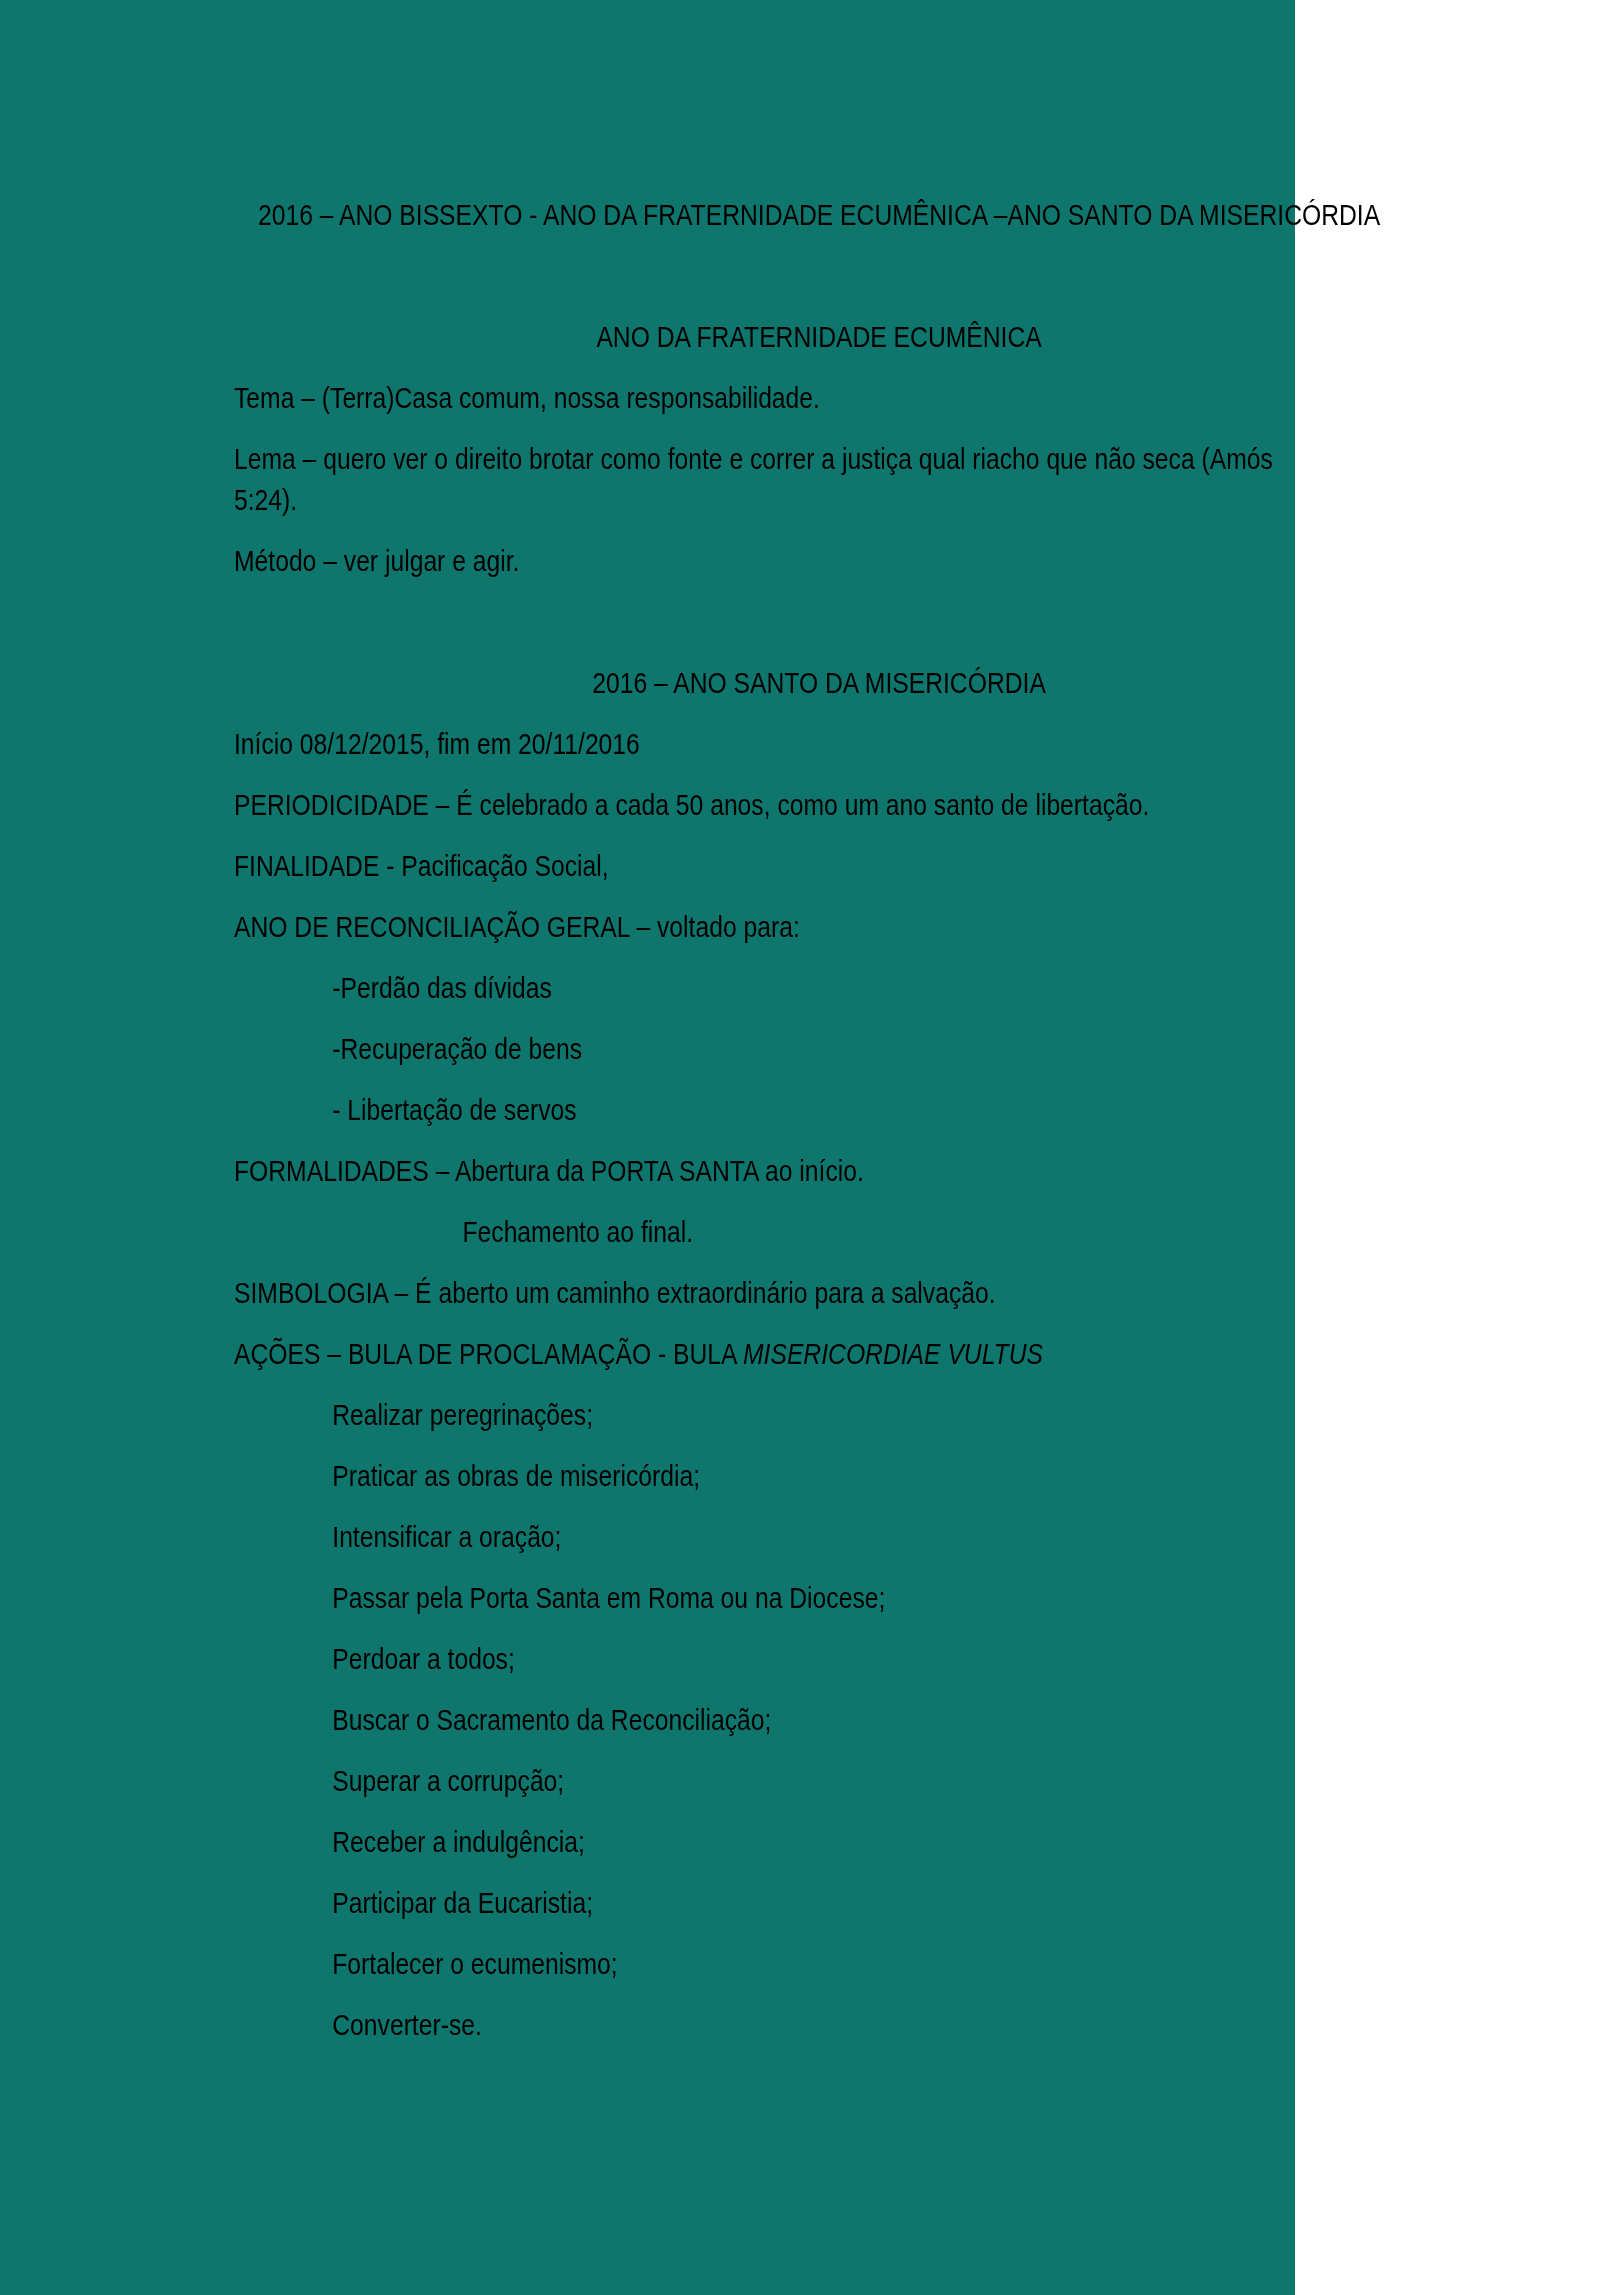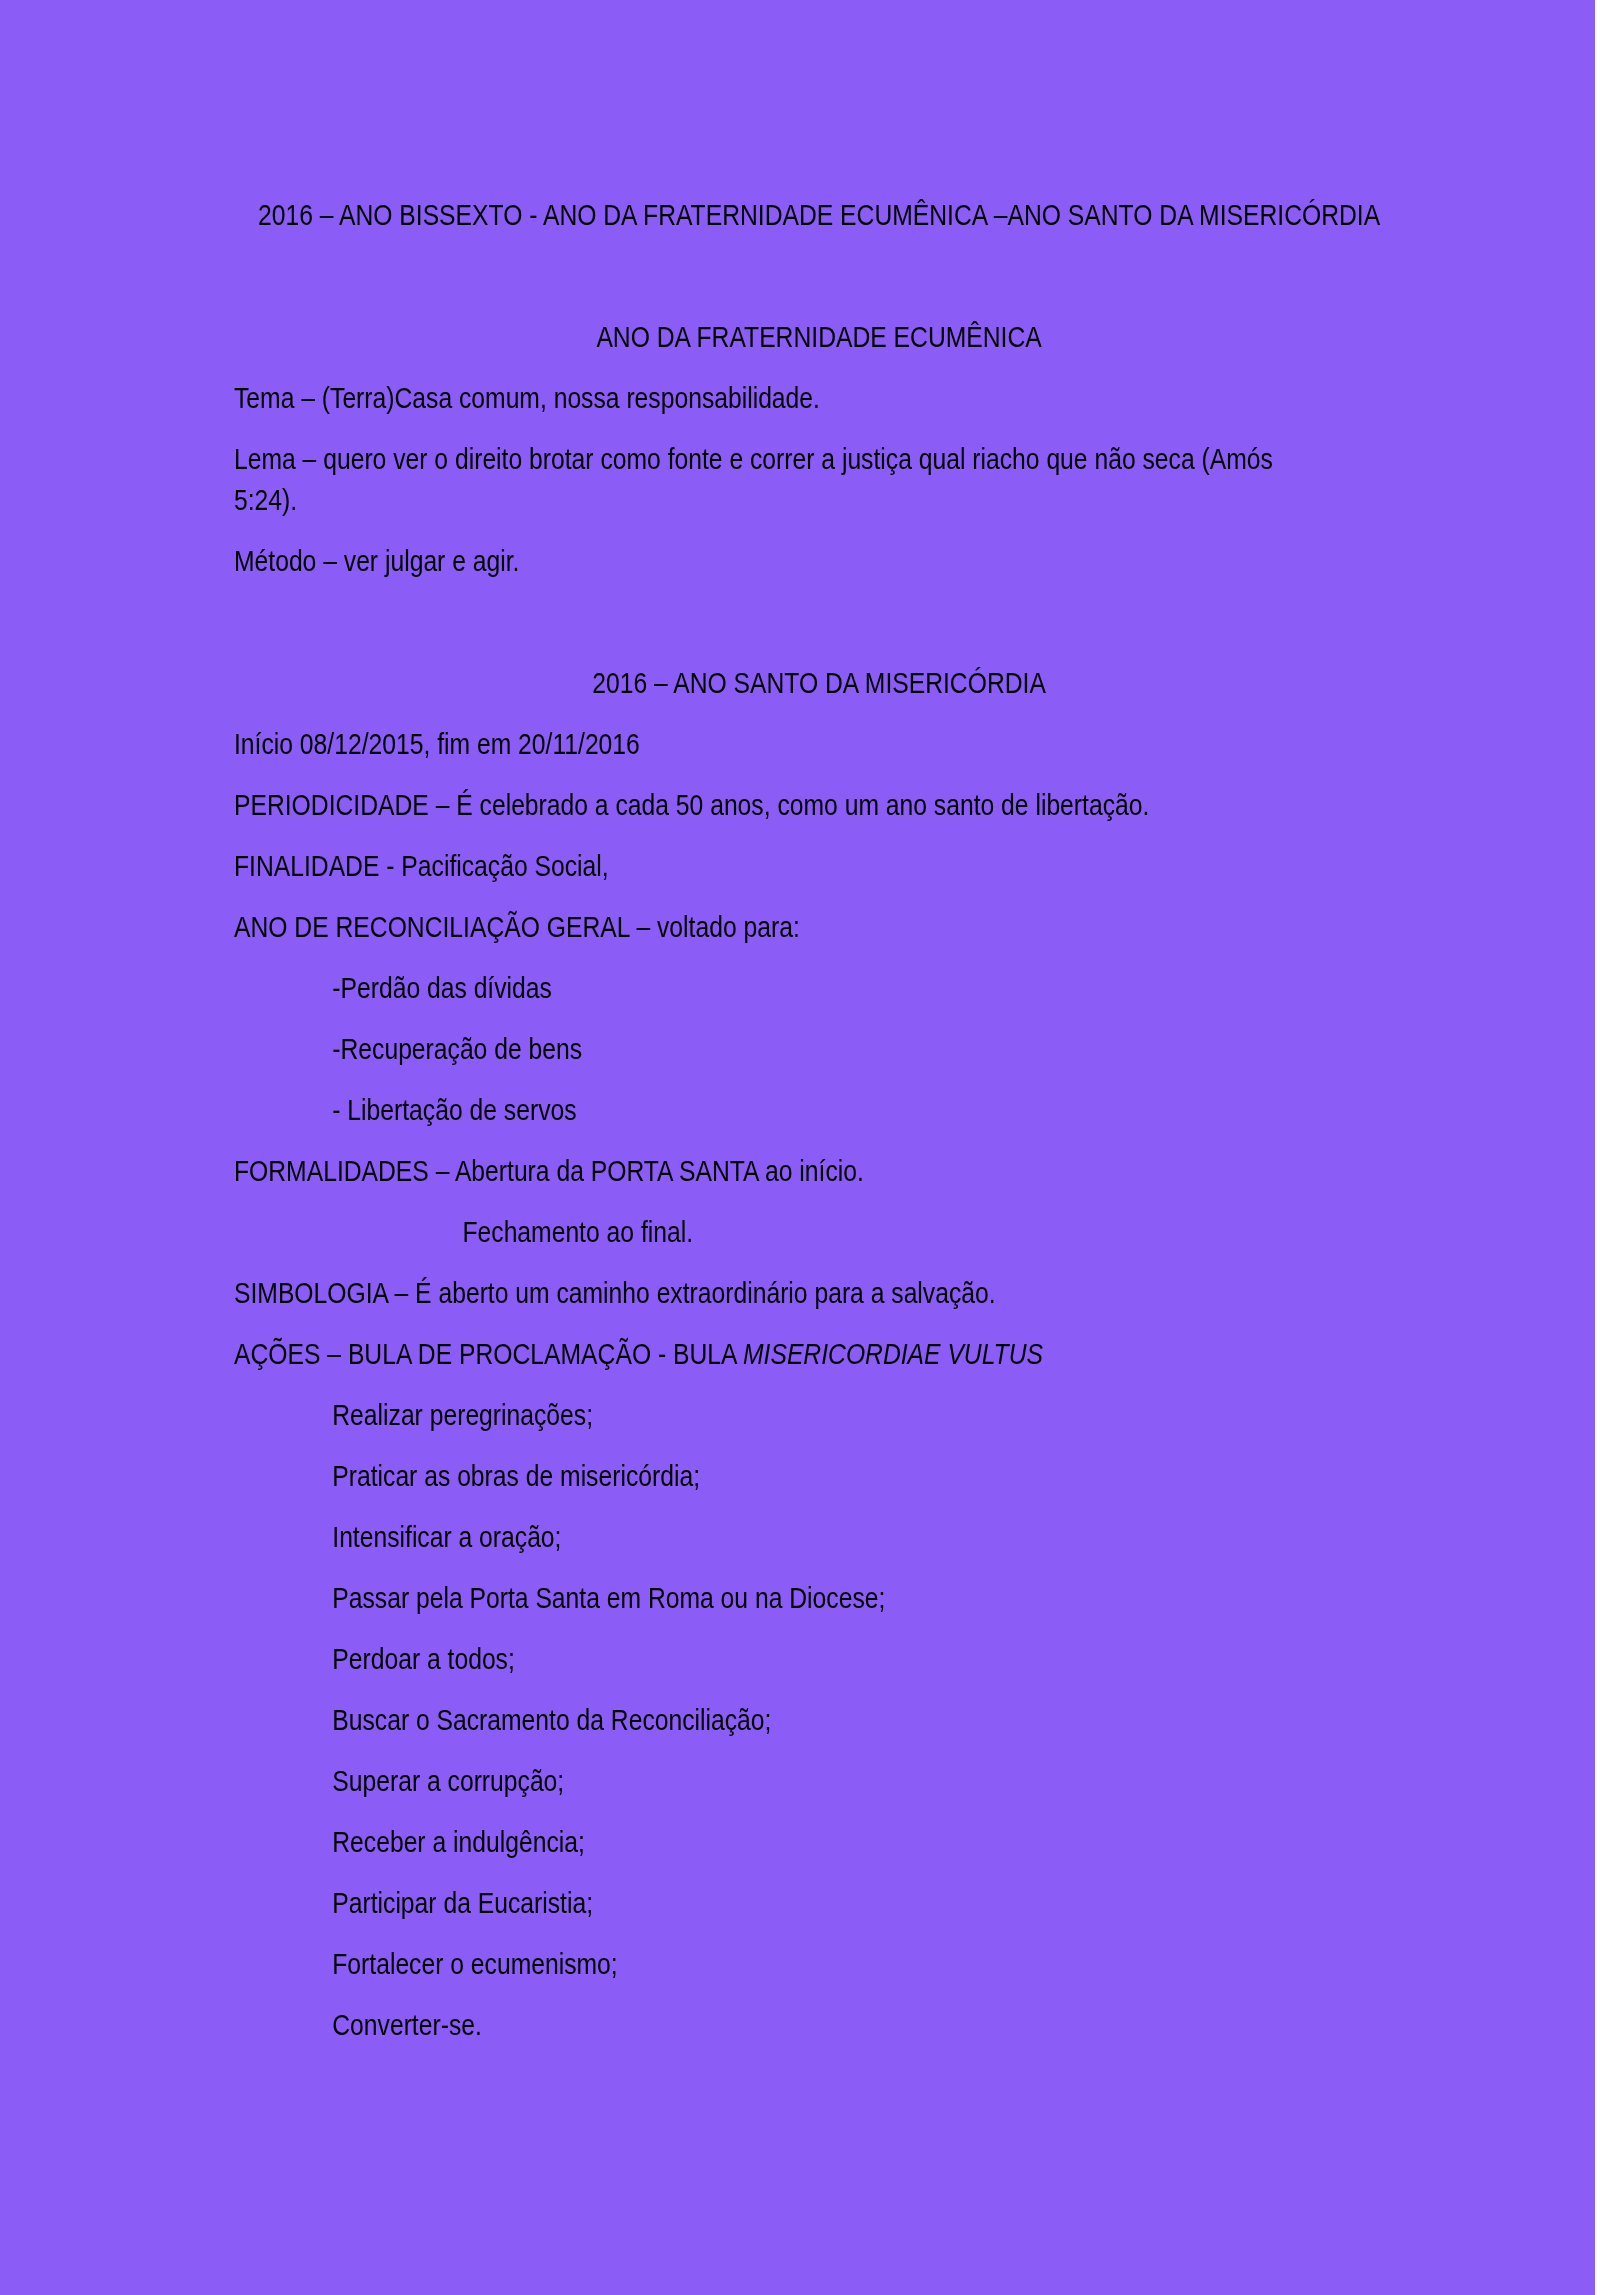--- a/index.html
+++ b/index.html
@@ -10,24 +10,24 @@
   body {
     width: 1623px;
     height: 2295px;
     font-family: "Liberation Sans", sans-serif;
     font-size: 29.4px;
     color: #000000;
     overflow: hidden;
   }
   .page {
     box-sizing: border-box;
-    width: 1595px;
+    width: 1295px;
     height: 2295px;
     padding: 194px 8px 0 234px;
-    background: #8b5cf6;
+    background: #0f766e;
   }
   p.line {
     width: 1393px;              
     transform: scaleX(0.84);    
     transform-origin: 0 0;
     margin: 0 0 20px 0;
     line-height: 41px;
     white-space: nowrap;
     font-size: 29.4px;
   }

